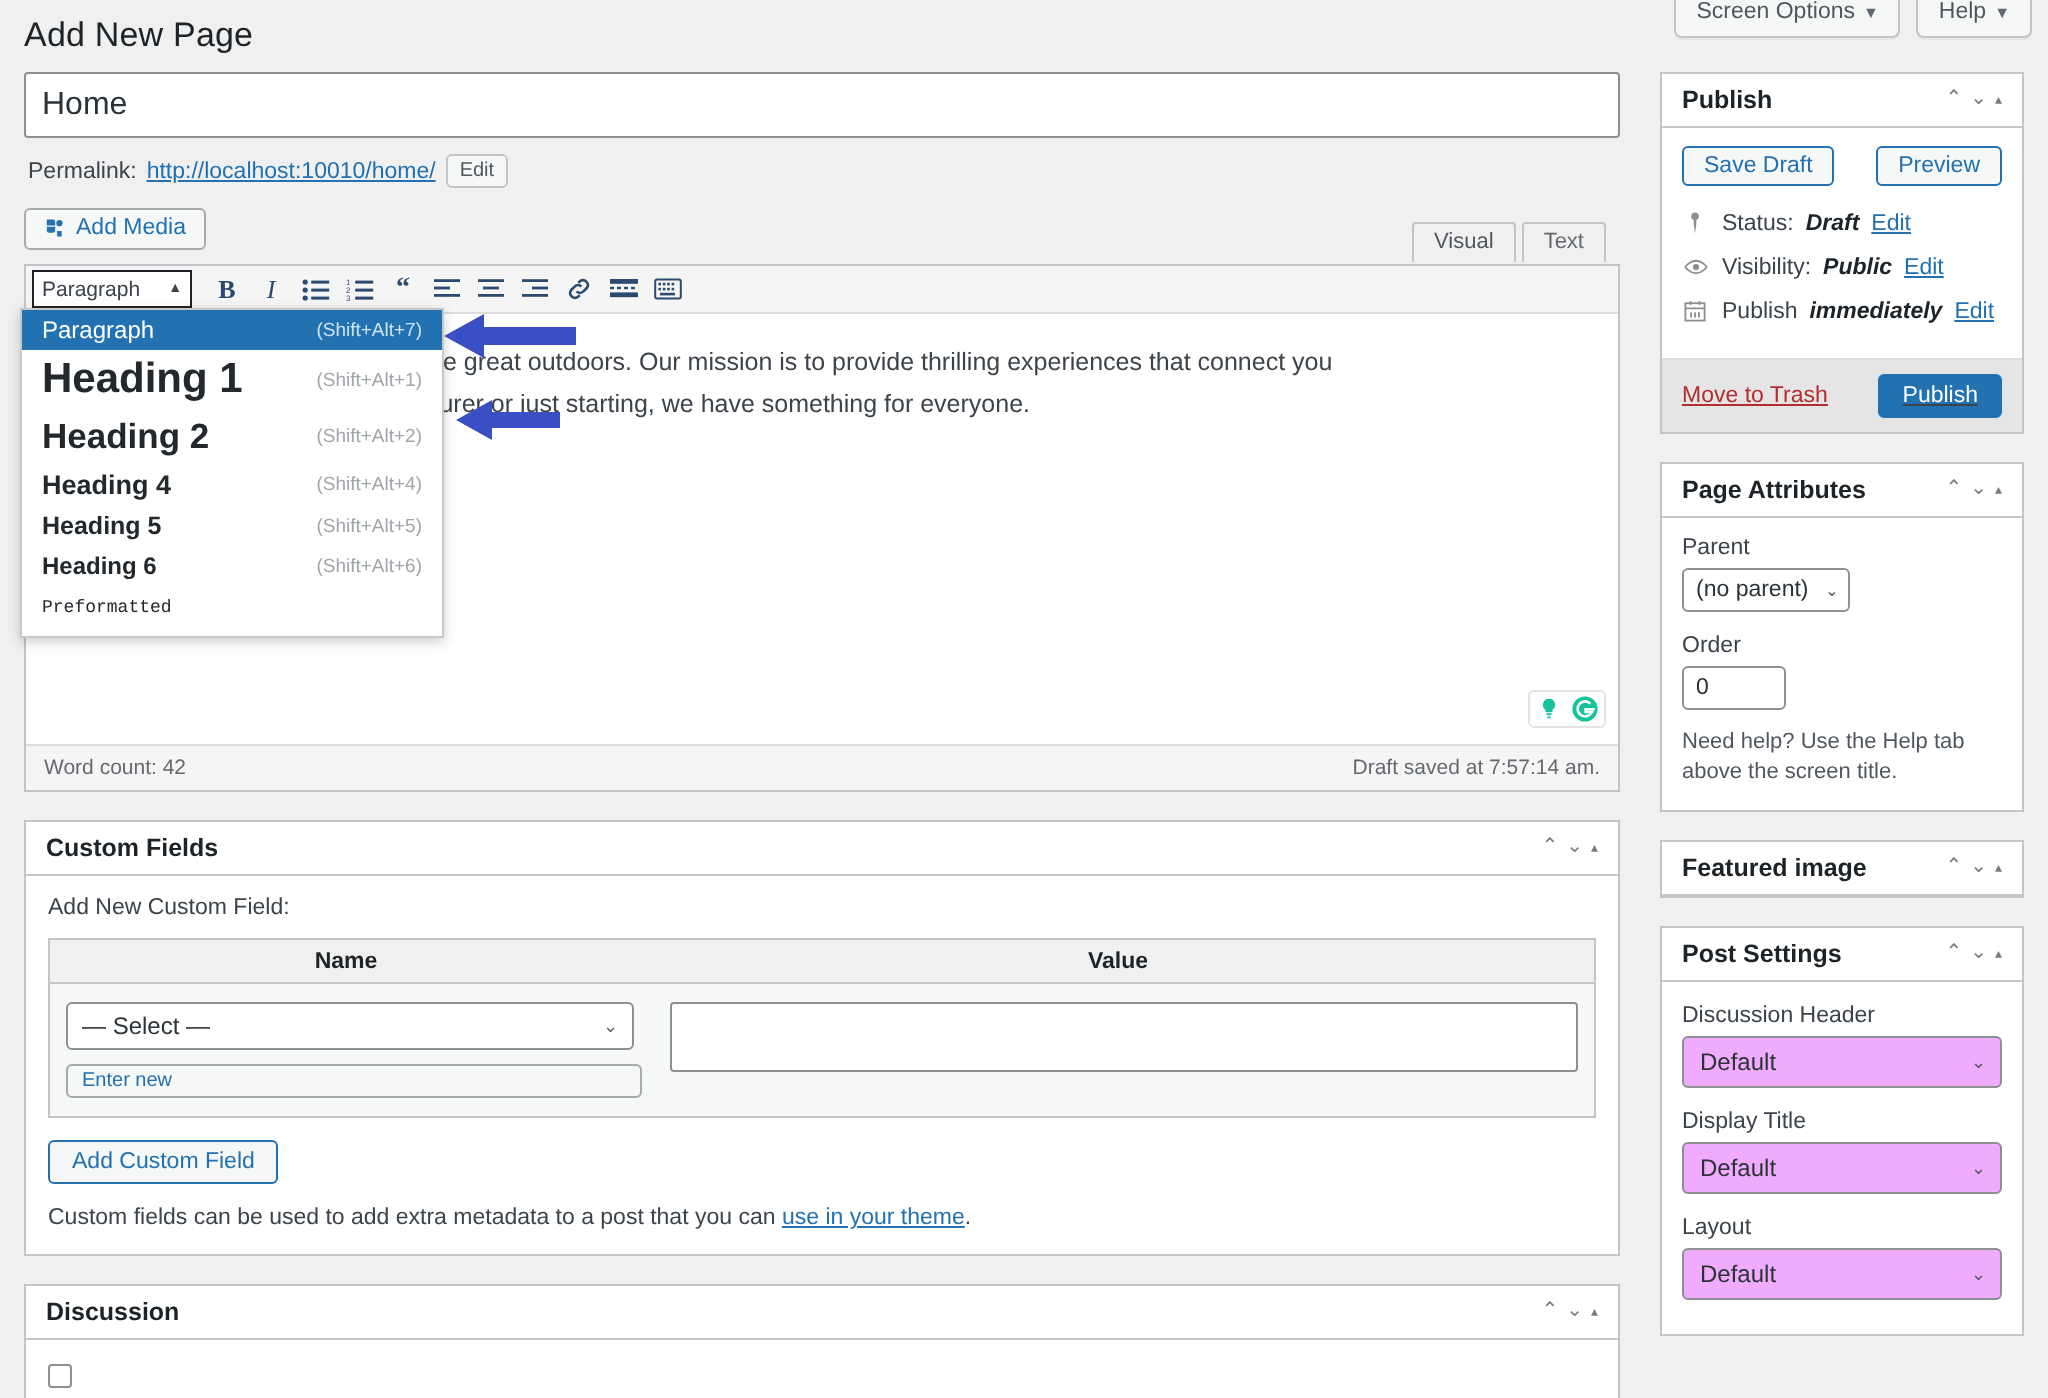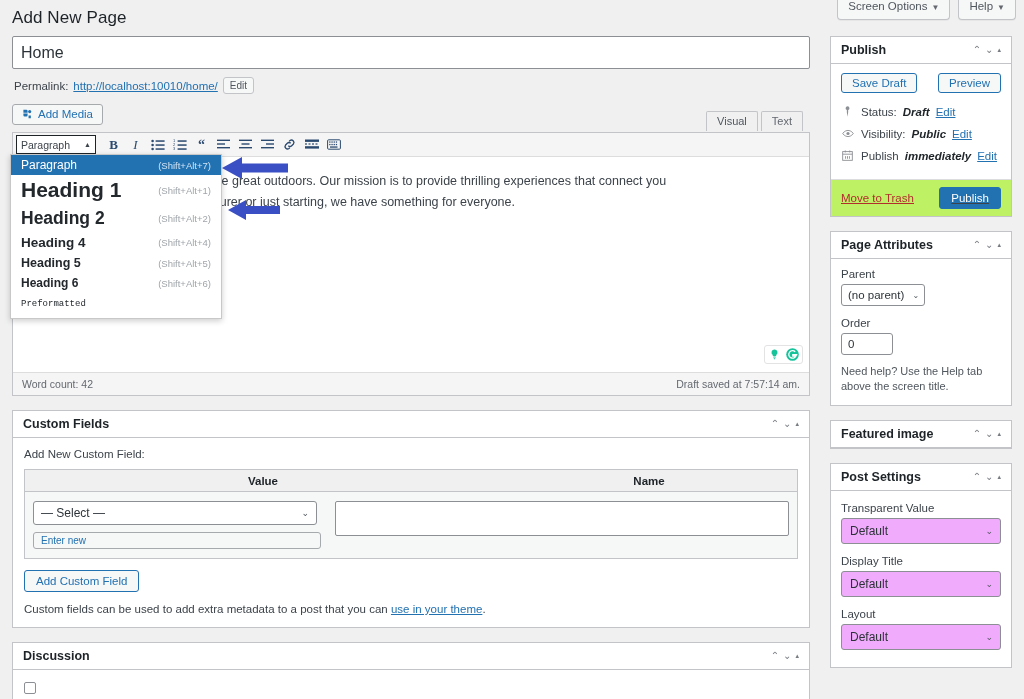--- a/index.html
+++ b/index.html
@@ -150,21 +150,21 @@
   .btn-sec {
     background:#f6f7f7; border:1px solid #2271b1; color:#2271b1;
     border-radius:3px; font-size:11.5px; padding:3px 10px; cursor:pointer;
   }
   .pub-rows { padding:2px 10px 8px 10px; }
   .pub-row { display:flex; align-items:center; gap:6px; margin:8px 0; font-size:11.5px; }
   .pub-row .ic { width:14px; height:14px; flex:0 0 14px; color:#8c8f94; }
   .pub-row b { font-weight:700; color:#1d2327;font-style:italic; }
   .pub-row a { color:#2271b1; text-decoration:underline; }
   .pub-foot {
-    border-top:1px solid #dcdcde; background:#bef264;
+    border-top:1px solid #dcdcde; background:#e5e5e5;
     padding:7px 10px; display:flex; align-items:center; justify-content:space-between;text-decoration:underline;
   }
   .trash { color:#b32d2e; font-size:11.5px; text-decoration:underline; cursor:pointer; }
   .btn-primary {
     background:#2271b1; border:1px solid #2271b1; color:#fff;
     border-radius:3px; font-size:11.5px; padding:4px 11px; cursor:pointer;
   }
 
   .box-body { padding:9px 10px 11px 10px; }
   .lbl { font-size:11.5px; color:#3c434a; margin-bottom:4px; display:block; }
@@ -394,22 +394,22 @@
         <span class="box-ctrls">
           <span class="chev">⌃</span>
           <span class="chev">⌄</span>
           <span class="tri-sm">▴</span>
         </span>
       </div>
       <div class="cf-body">
         <div class="cf-label">Add New Custom Field:</div>
         <div class="cf-table">
           <div class="cf-thead">
+            <div class="cf-th cf-th-name">Name</div>
             <div class="cf-th cf-th-val">Value</div>
-            <div class="cf-th cf-th-name">Name</div>
           </div>
           <div class="cf-trow">
             <div class="cf-left">
               <div class="cf-select">
                 <span>— Select —</span>
                 <span class="dn">⌄</span>
               </div>
               <div class="btn-tiny">Enter new</div>
             </div>
             <textarea class="cf-textarea" style=""></textarea>
@@ -527,21 +527,21 @@
     <div class="box">
       <div class="box-head">
         <span class="box-title">Post Settings</span>
         <span class="box-ctrls">
           <span class="chev">⌃</span>
           <span class="chev">⌄</span>
           <span class="tri-sm">▴</span>
         </span>
       </div>
       <div class="box-body" style="padding:11px 10px 6px 10px;">
-        <span class="lbl">Transparent Value</span>
+        <span class="lbl">Discussion Header</span>
         <span class="sel-full">
           <span>Default</span>
           <span class="dn">⌄</span>
         </span>
         <span class="lbl">Display Title</span>
         <span class="sel-full">
           <span>Default</span>
           <span class="dn">⌄</span>
         </span>
         <span class="lbl">Layout</span>

